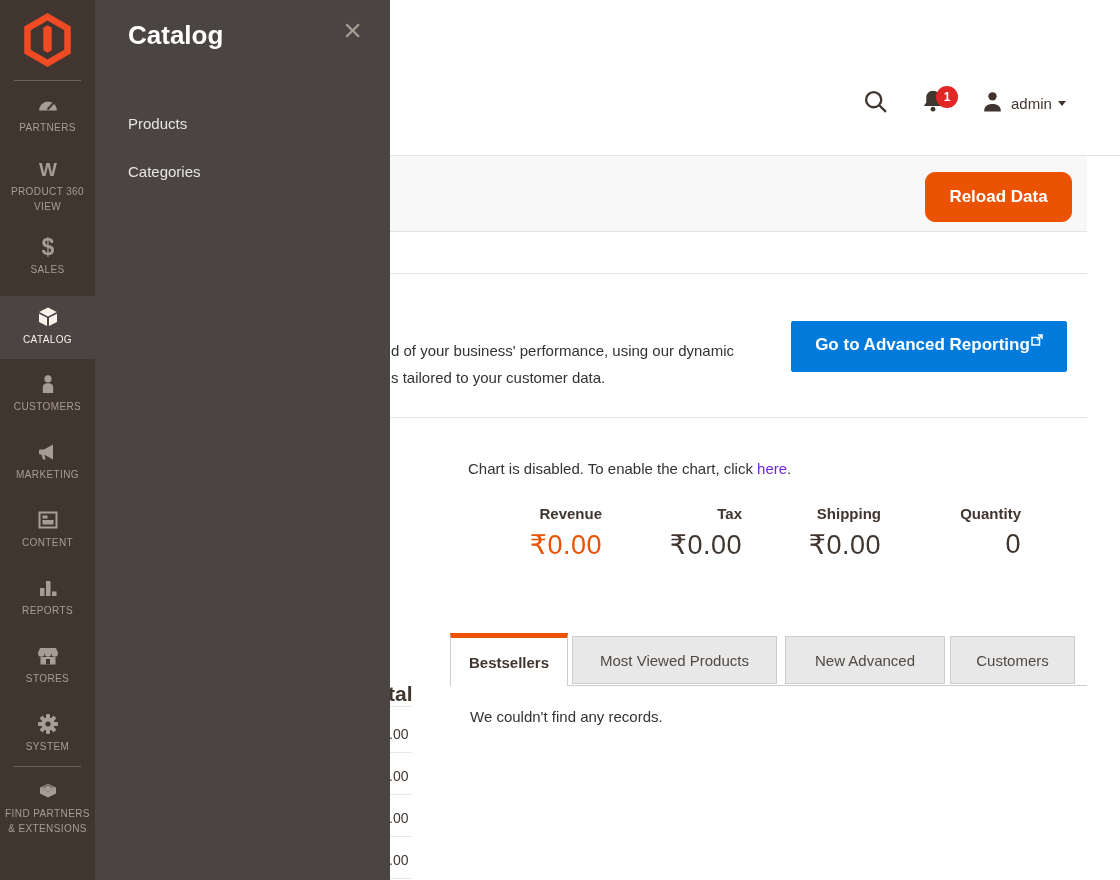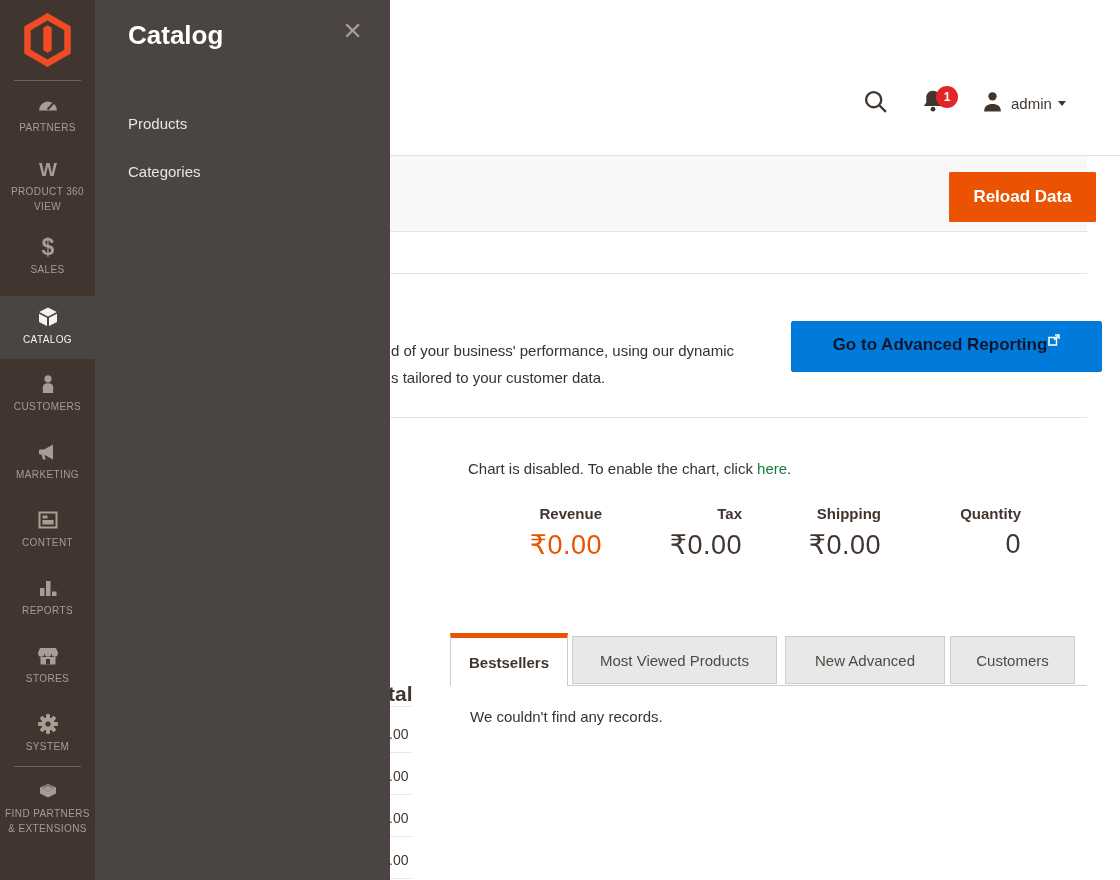--- a/index.html
+++ b/index.html
@@ -22,45 +22,44 @@
     display:flex; align-items:center; justify-content:center;
   }
   .user-menu { left:980px; top:88px; height:30px; display:flex; align-items:center; gap:6px; cursor:pointer; }
   .username { font-size:15px; color:#41362f; }
   .caret-down { width:0; height:0; border-left:4px solid transparent; border-right:4px solid transparent; border-top:5px solid #41362f; }
 
   
   .title-strip { left:0; top:156px; width:1087px; height:76px; background:#f8f8f8; border-bottom:1px solid #e3e3e3; }
   .reload-btn {
     position:absolute; left:925px; top:16px; width:147px; height:50px;
-    background:#eb5202; border:1px solid #eb5202; border-radius:1px;
+    background:#eb5202; border:1px solid #eb5202; border-radius:10px;
     color:#fff; font-size:17px; font-weight:bold; cursor:pointer;
     display:flex; align-items:center; justify-content:center;
     font-family:"Liberation Sans","DejaVu Sans",sans-serif;
-    margin-left:24px;
   }
 
   
   .adv-top-border { left:0; top:273px; width:1087px; height:1px; background:#e3e3e3; }
   .adv-bottom-border { left:0; top:417px; width:1087px; height:1px; background:#e3e3e3; }
   .adv-line { font-size:15px; color:#333; white-space:nowrap; }
   .adv-line1 { left:391px; top:342px; }
   .adv-line2 { left:391px; top:369px; }
   .adv-btn {
-    left:791px; top:321px; width:311px; height:51px;
+    left:791px; top:321px; width:276px; height:51px;
     background:#007bdb; border:1px solid #007bdb; border-radius:2px;
-    color:#0f172a; font-size:17px; font-weight:bold; cursor:pointer;
+    color:#ffffff; font-size:17px; font-weight:bold; cursor:pointer;
     display:flex; align-items:flex-start; justify-content:center; padding-top:13px;
     font-family:"Liberation Sans","DejaVu Sans",sans-serif;
   }
   .ext-ico { margin-left:1px; margin-top:-4px; }
 
   
   .chart-notice { left:468px; top:460px; font-size:15px; color:#333; }
-  .chart-notice a { color:#15803d; text-decoration:none; cursor:pointer;margin-top:48px; }
+  .chart-notice a { color:#6d28d9; text-decoration:none; cursor:pointer;margin-top:48px; }
   .total-col { top:505px; width:135px;text-align:right; }
   .total-label { font-size:15px; font-weight:bold; color:#41362f; }
   .total-value { margin-top:7px; font-size:27px; color:#41362f; letter-spacing:0.5px; }
   .total-value.hl { color:#eb5202; }
 
   
   .frag { color:#41362f; white-space:nowrap; }
   .frag-head { left:388px; top:682px; font-size:21px; font-weight:bold; }
   .frag-row { left:389px; font-size:14px; }
   .frag-sep { left:390px; width:22px; height:1px; background:#e8e8e8; }

